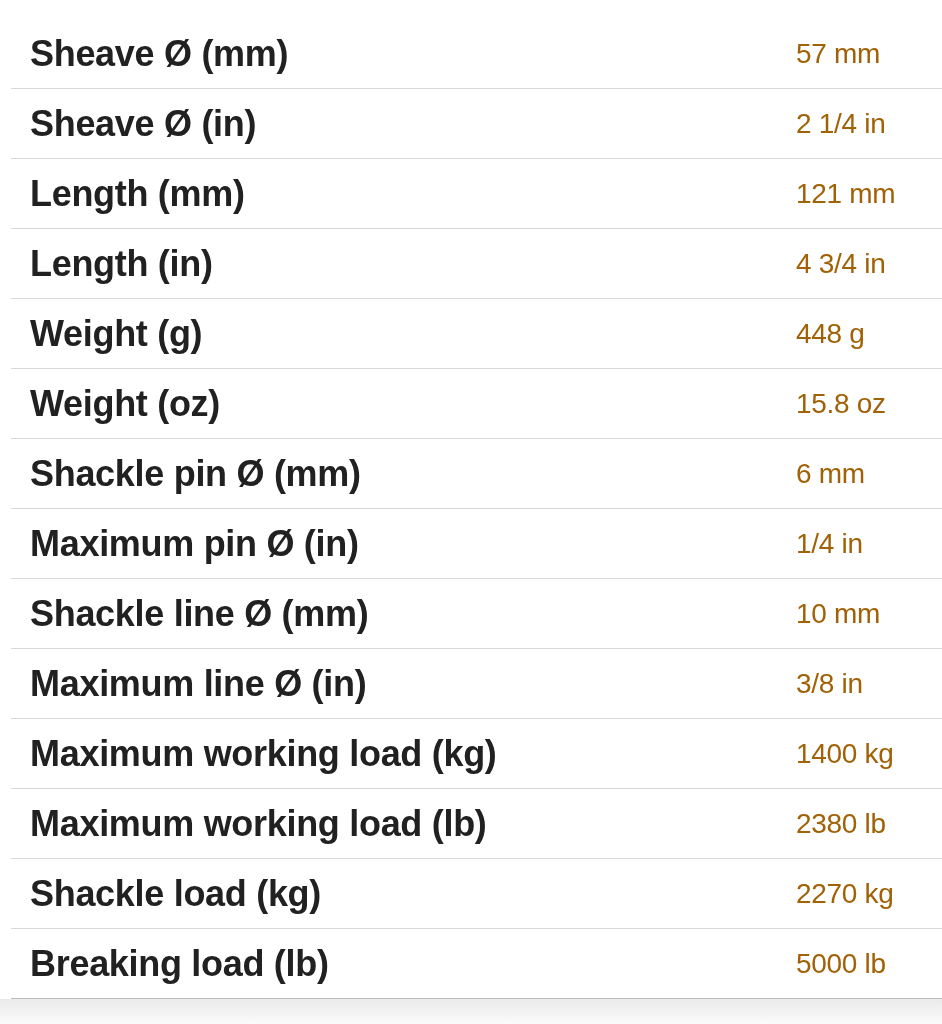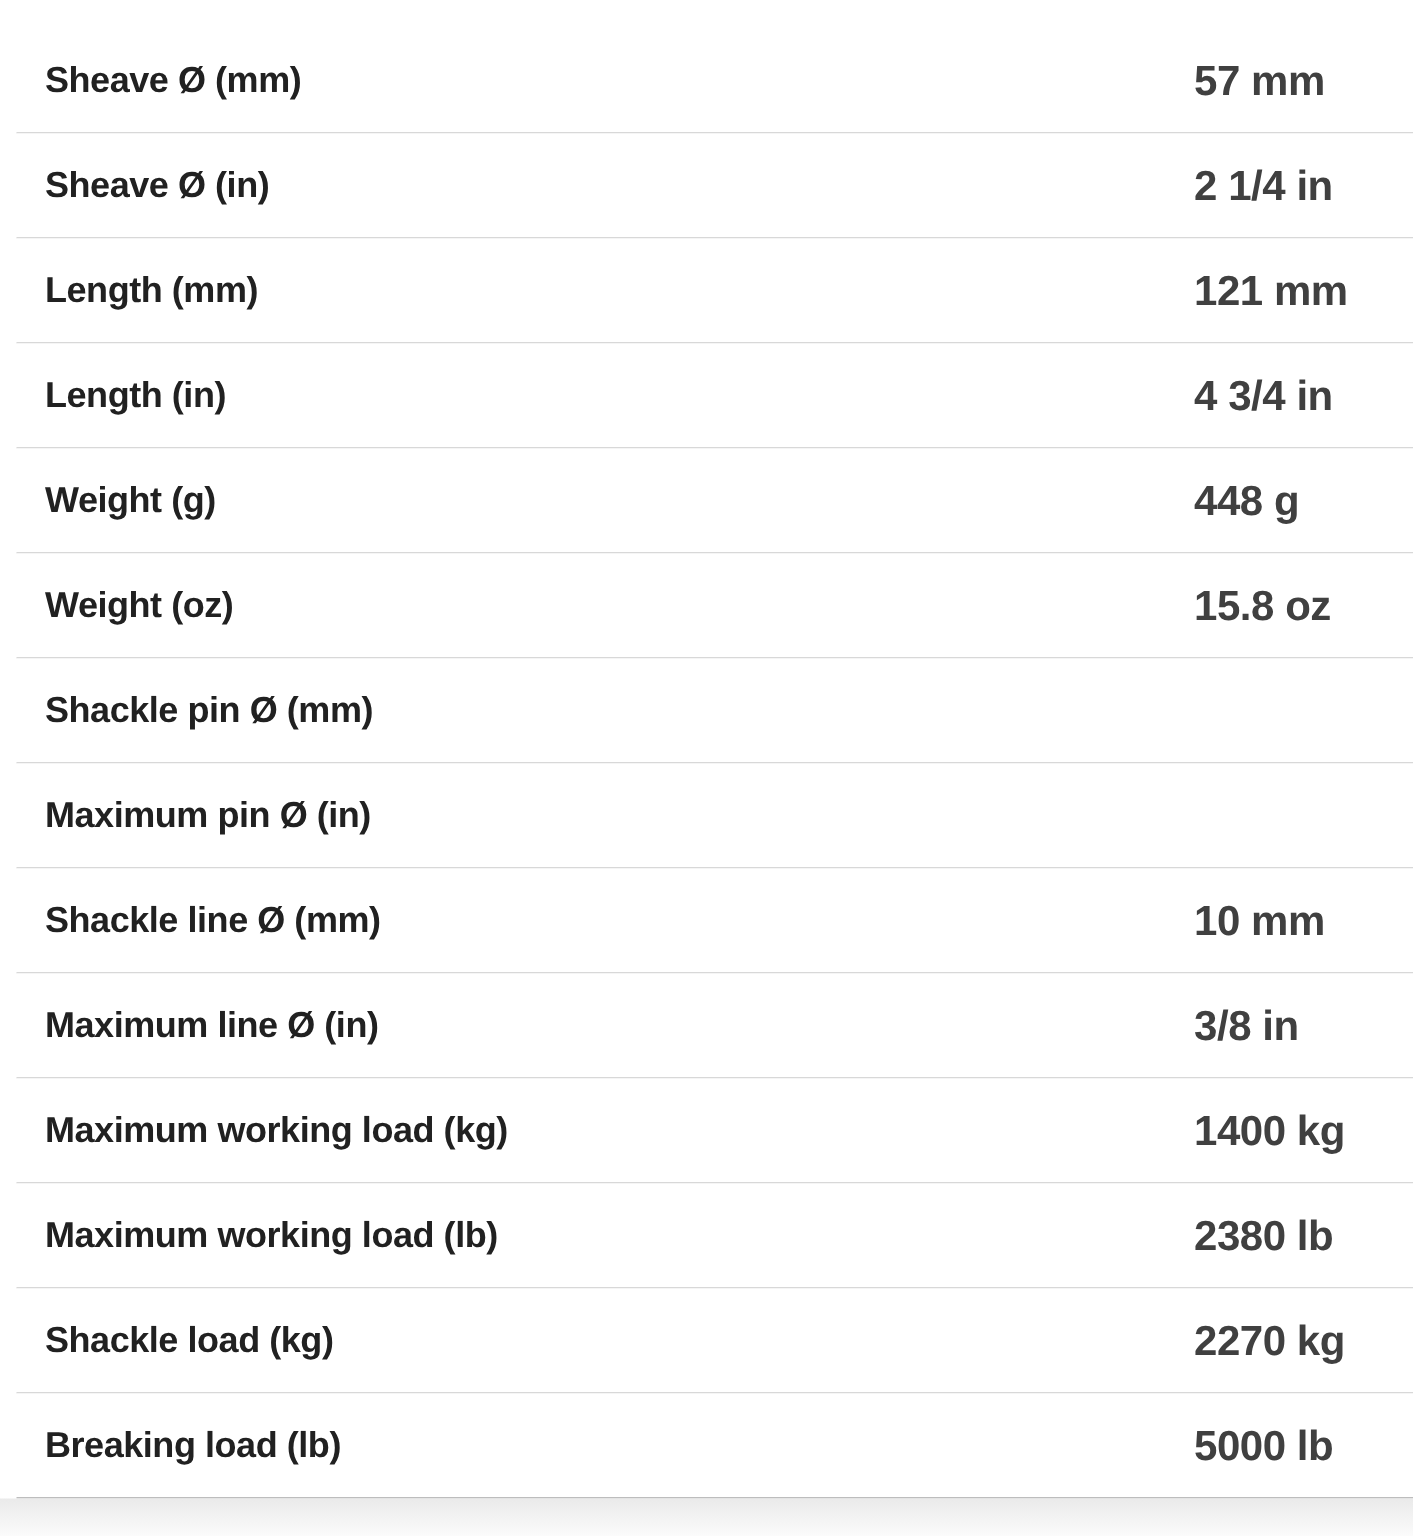--- a/index.html
+++ b/index.html
@@ -26,33 +26,33 @@
     height: 69px;
     border-bottom: 1px solid #d8d8d8;
     background: #ffffff;
   }
   .spec-row.last {
     border-bottom-color: #bdbdbd;
   }
   .spec-label {
     flex: 1;
     padding-left: 19px;  
-    font-size: 24px;
+    font-size: 36px;
     font-weight: 700;
     letter-spacing: -0.3px;
     color: #212121;
     white-space: nowrap;
   }
   .spec-value {
     width: 146px;        
     text-align: left;
     font-size: 28px;
-    font-weight: 700;
+    font-weight: 400;
     letter-spacing: -0.3px;
-    color: #404040;
+    color: #a16207;
     white-space: nowrap;
   }
   .footer-band {
     flex: 1;
     width: 942px;
     background: linear-gradient(to bottom, #eaeaea, #fbfbfb);
   }
 </style>
 </head>
 <body>
@@ -85,24 +85,26 @@
       <div class="spec-value">448 g</div>
     </div>
 
     <div class="spec-row">
       <div class="spec-label">Weight (oz)</div>
       <div class="spec-value">15.8 oz</div>
     </div>
 
     <div class="spec-row">
       <div class="spec-label">Shackle pin Ø (mm)</div>
+      <div class="spec-value">6 mm</div>
     </div>
 
     <div class="spec-row">
       <div class="spec-label">Maximum pin Ø (in)</div>
+      <div class="spec-value">1/4 in</div>
     </div>
 
     <div class="spec-row">
       <div class="spec-label">Shackle line Ø (mm)</div>
       <div class="spec-value">10 mm</div>
     </div>
 
     <div class="spec-row">
       <div class="spec-label">Maximum line Ø (in)</div>
       <div class="spec-value">3/8 in</div>

